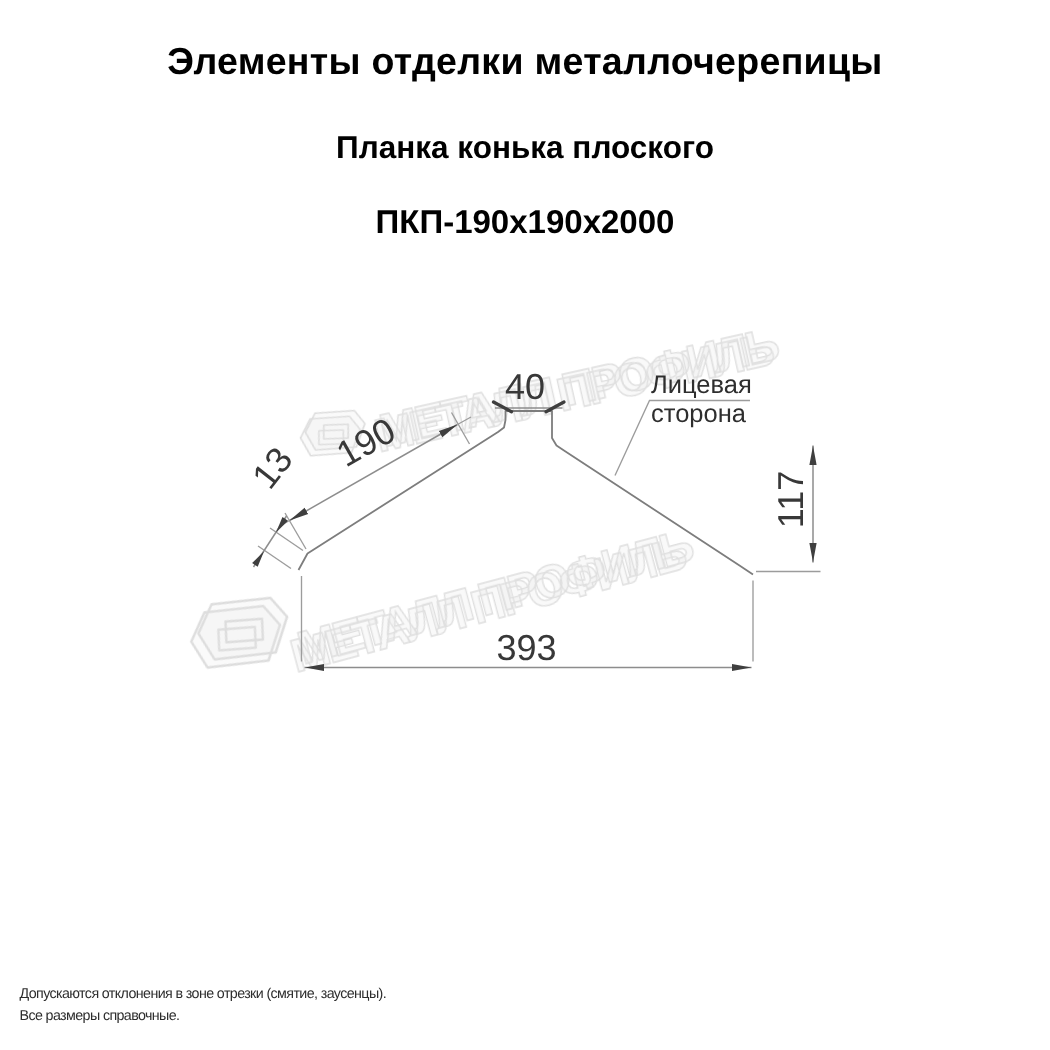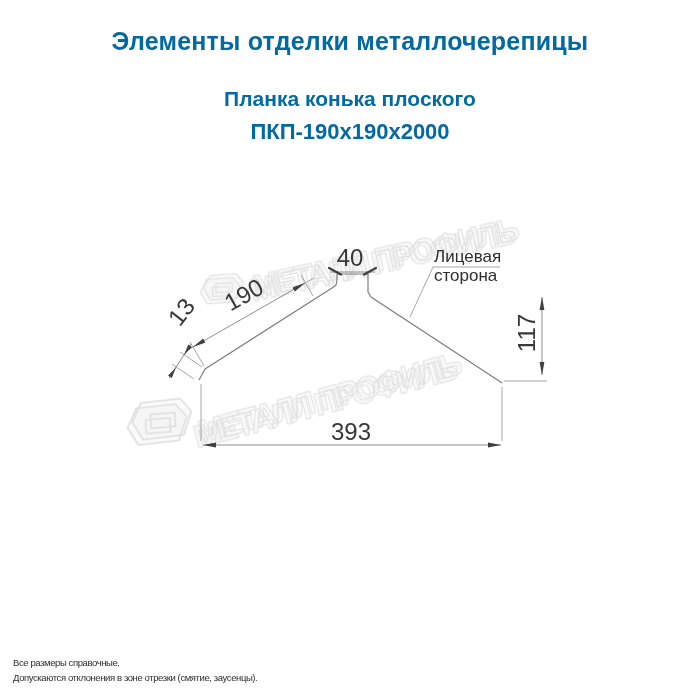--- a/index.html
+++ b/index.html
@@ -1,23 +1,23 @@
 <!DOCTYPE html>
 <html><head>
 <meta charset="utf-8">
 <style>
   html,body{margin:0;padding:0;background:#ffffff;}
   .page{
     position:relative;width:700px;height:700px;background:#ffffff;
     font-family:"Liberation Sans",sans-serif;overflow:hidden;
   }
-  .hdr{position:absolute;left:0;width:700px;text-align:center;color:#0369a1;font-weight:bold;}
+  .hdr{position:absolute;left:0;width:700px;text-align:center;color:#000000;font-weight:bold;}
   .title{top:27px;font-size:25px;letter-spacing:.2px;}
   .subtitle{top:87px;font-size:21px;text-align:center;}
-  .model{top:119px;font-size:22px;}
+  .model{top:135px;font-size:22px;}
   .drawing{position:absolute;left:0;top:0;}
   .profile{fill:none;stroke:#7d7d7d;stroke-width:1.2;stroke-linejoin:round;}
   .ext{stroke:#9c9c9c;stroke-width:0.9;fill:none;}
   .dline{stroke:#8d8d8d;stroke-width:1;fill:none;}
   .tail{stroke:#9c9c9c;stroke-width:0.9;}
   .tick{stroke:#3f3f3f;stroke-width:2.2;stroke-linecap:round;}
   .arrpoly{fill:#3f3f3f;stroke:none;}
   .dtxt{fill:#383838;font-size:24px;}
   .ltxt{fill:#2e2e2e;font-size:17px;}
   .mid{text-anchor:middle;}
@@ -108,17 +108,17 @@
     </g>
 
     <g>
       <polyline class="ext" points="410,317 433,267 500,267" fill="none"></polyline>
       <text class="ltxt" x="434" y="262">Лицевая</text>
       <text class="ltxt" x="434" y="281">сторона</text>
     </g>
   </svg>
 
   <div class="footer">
+    <div>Допускаются отклонения в зоне отрезки (смятие, заусенцы).</div>
     <div>Все размеры справочные.</div>
-    <div>Допускаются отклонения в зоне отрезки (смятие, заусенцы).</div>
   </div>
 
 </div>
 
 </body></html>

